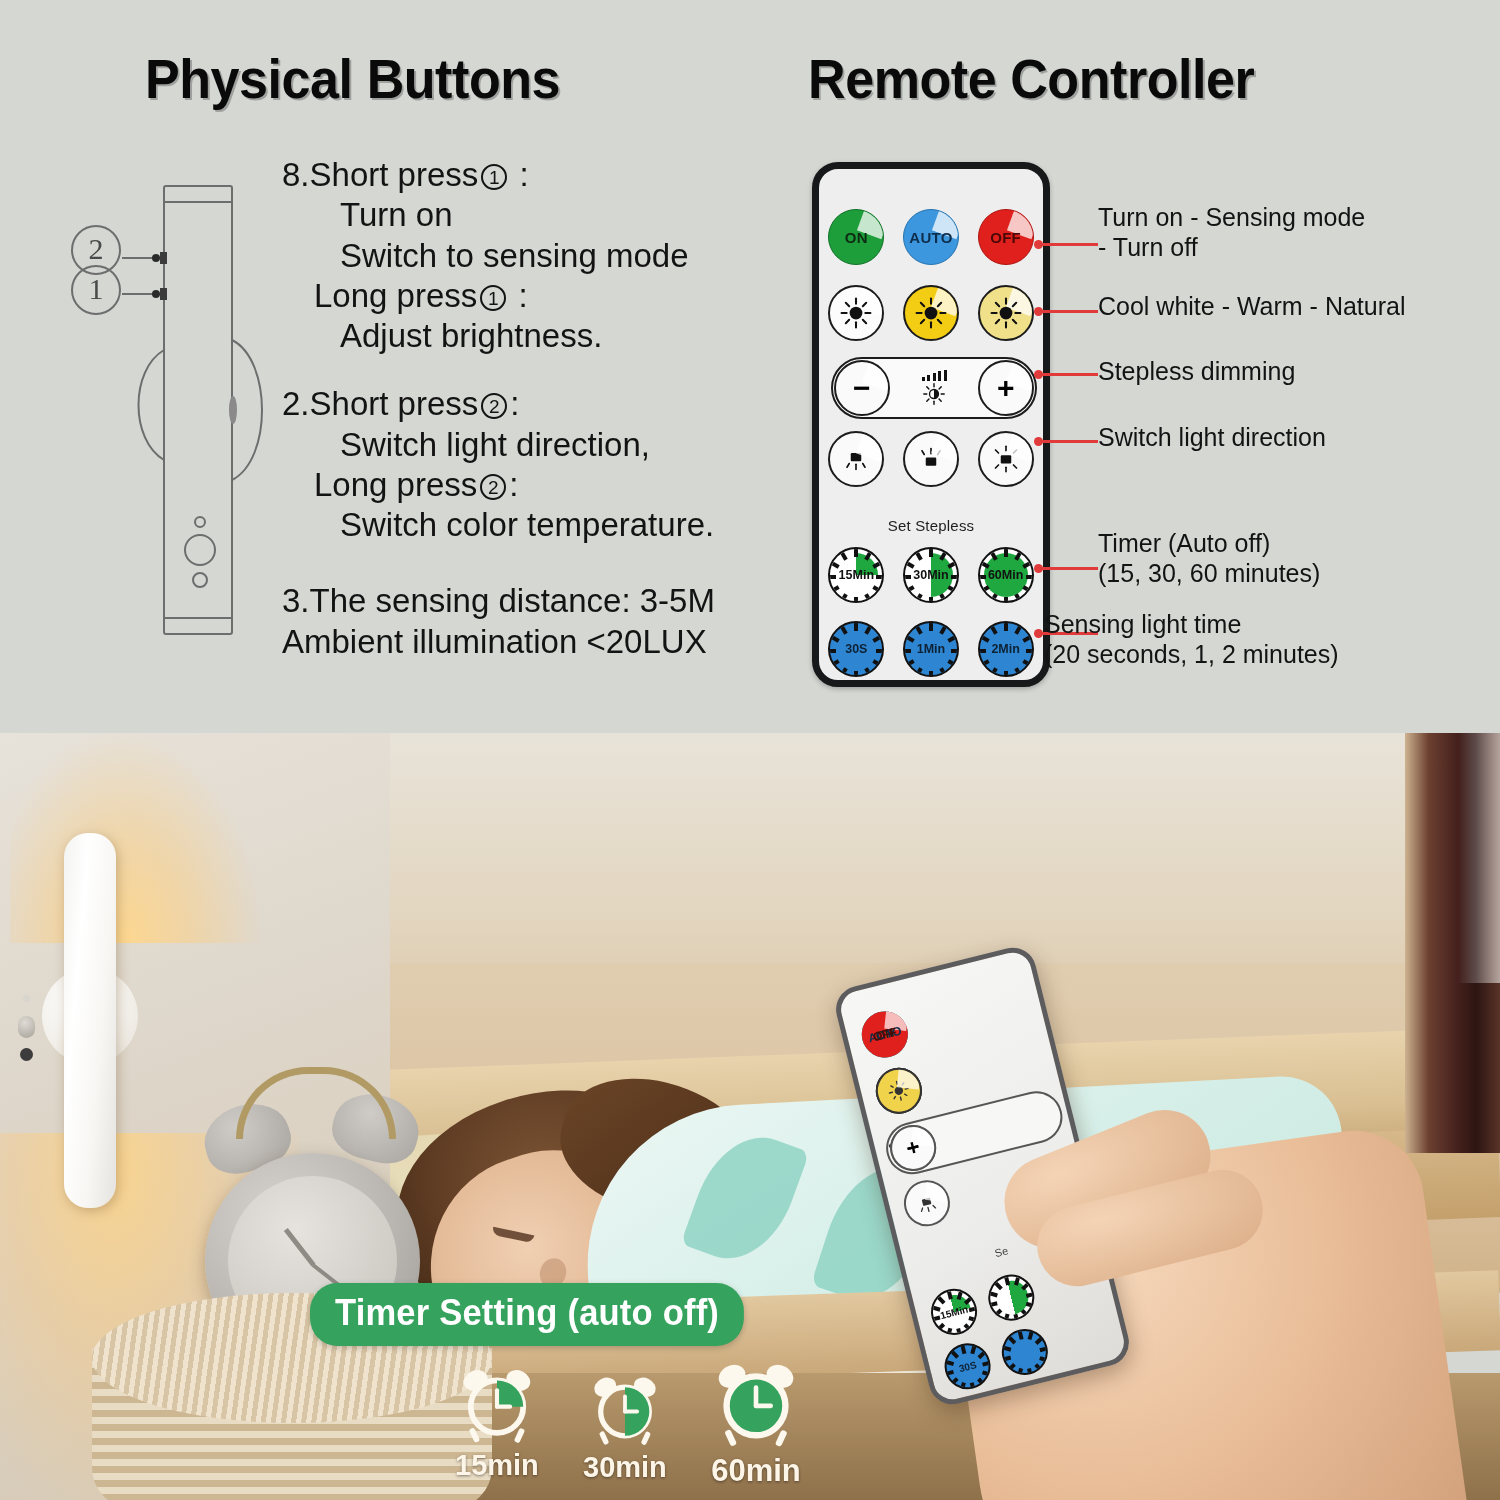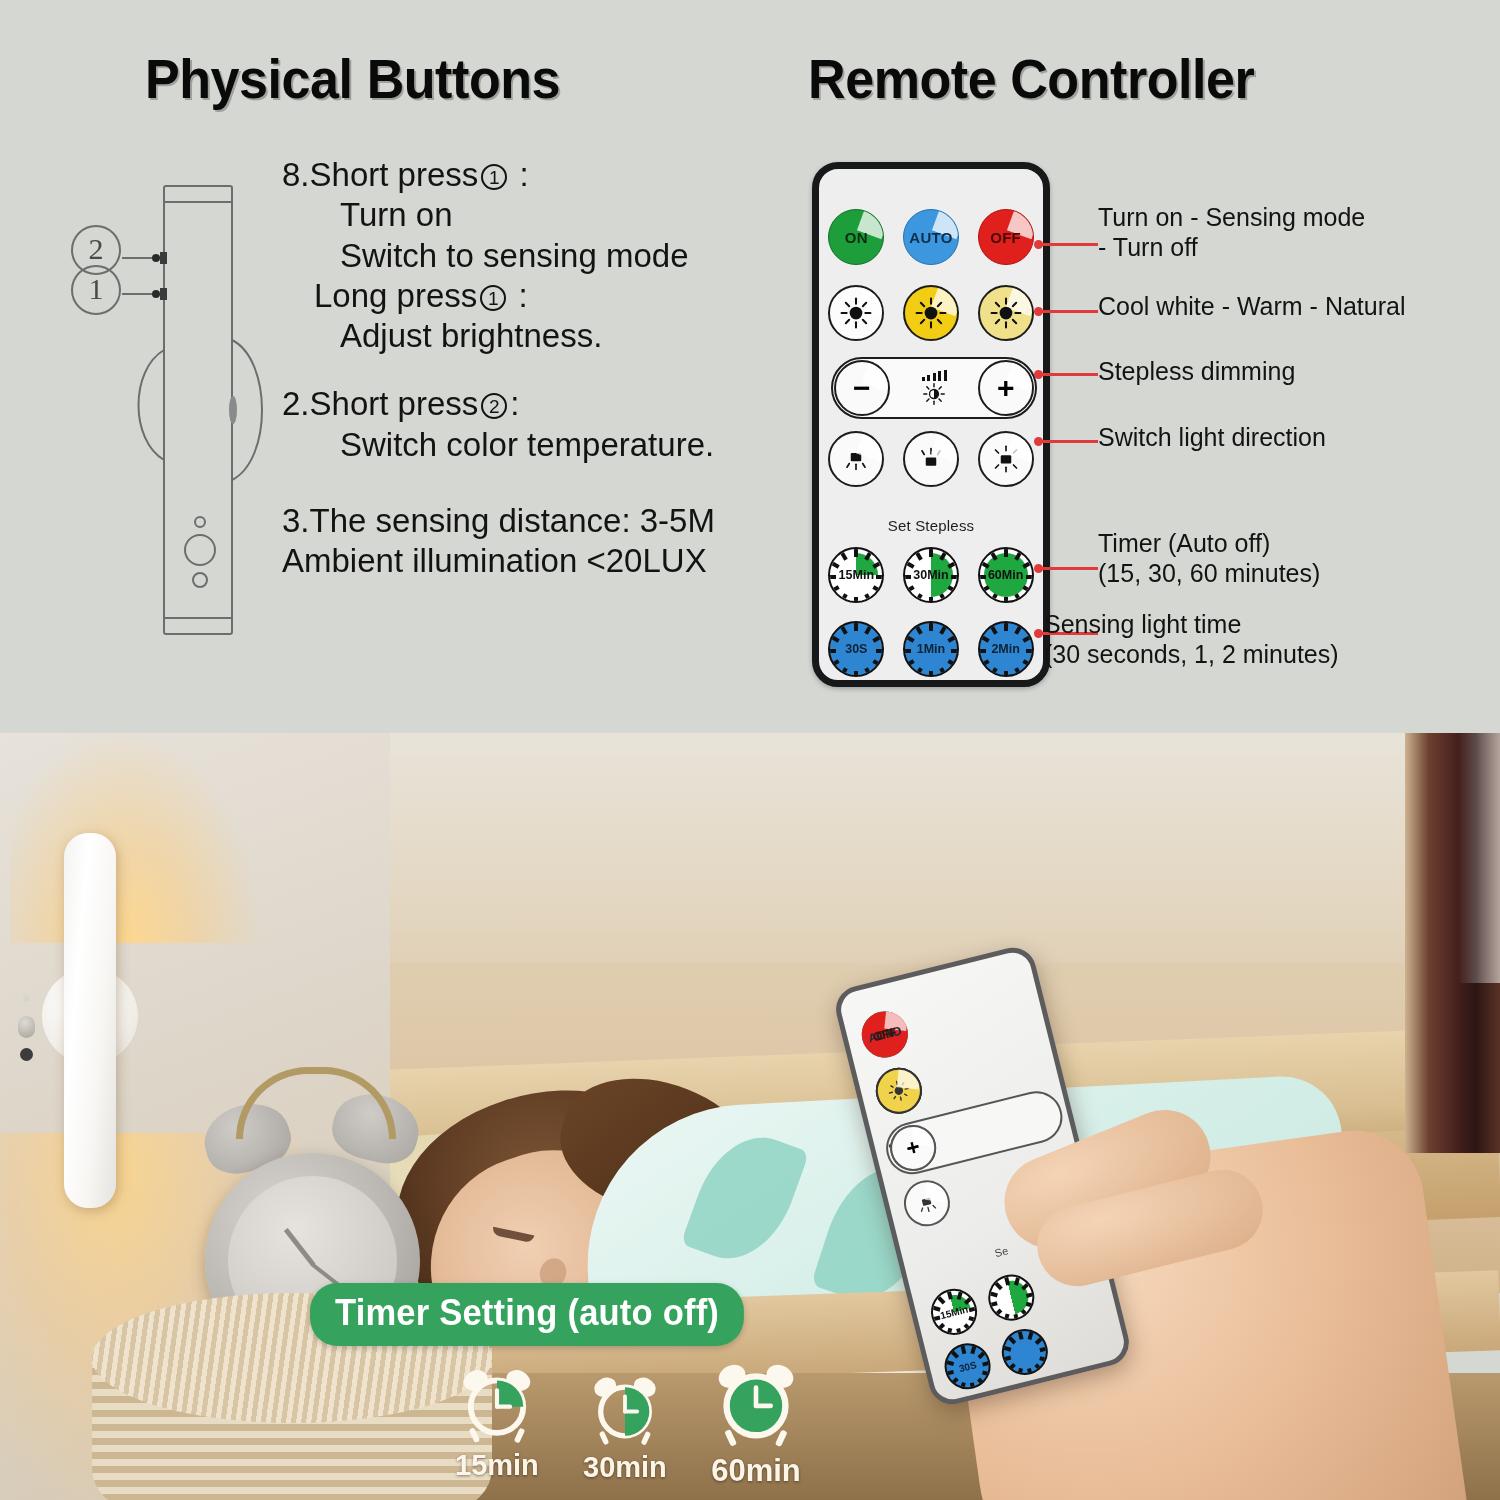--- a/index.html
+++ b/index.html
@@ -338,20 +338,24 @@
       <span class="ins-line ind-2">
         <span>Long press</span><span class="circled">1</span><span> :</span>
       </span>
       <span class="ins-line ind-1">Adjust brightness.</span>
     </div>
 
     <div class="ins-block" id="ins-2">
       <span class="ins-line">
         <span>2.Short press</span><span class="circled">2</span><span>:</span>
       </span>
+      <span class="ins-line ind-1">Switch light direction,</span>
+      <span class="ins-line ind-2">
+        <span>Long press</span><span class="circled">2</span><span>:</span>
+      </span>
       <span class="ins-line ind-1">Switch color temperature.</span>
     </div>
 
     <div class="ins-block" id="ins-3">
       <span class="ins-line">3.The sensing distance: 3-5M</span>
       <span class="ins-line">Ambient illumination &lt;20LUX</span>
     </div>
   </div>
 
   <div id="remote">
@@ -635,21 +639,21 @@
   </div>
   <div class="annot" style="left:1098px; top:423px;">
     <div>Switch light direction</div>
   </div>
   <div class="annot" style="left:1098px; top:529px;">
     <div>Timer (Auto off)</div>
     <div>(15, 30, 60 minutes)</div>
   </div>
   <div class="annot" style="left:1044px; top:610px;">
     <div>Sensing light time</div>
-    <div>(30 seconds, 1,  2 minutes)</div>
+    <div>(20 seconds, 1,  2 minutes)</div>
   </div>
 </div>
 
 <div id="photo">
   <div class="ph" id="wall-right"></div>
   <div class="ph" id="wall-back"></div>
   <div class="ph" id="headboard"></div>
   <div class="ph" id="headboard2"></div>
   <div class="ph" id="curtain"></div>
   <div class="ph" id="curtain2"></div>

